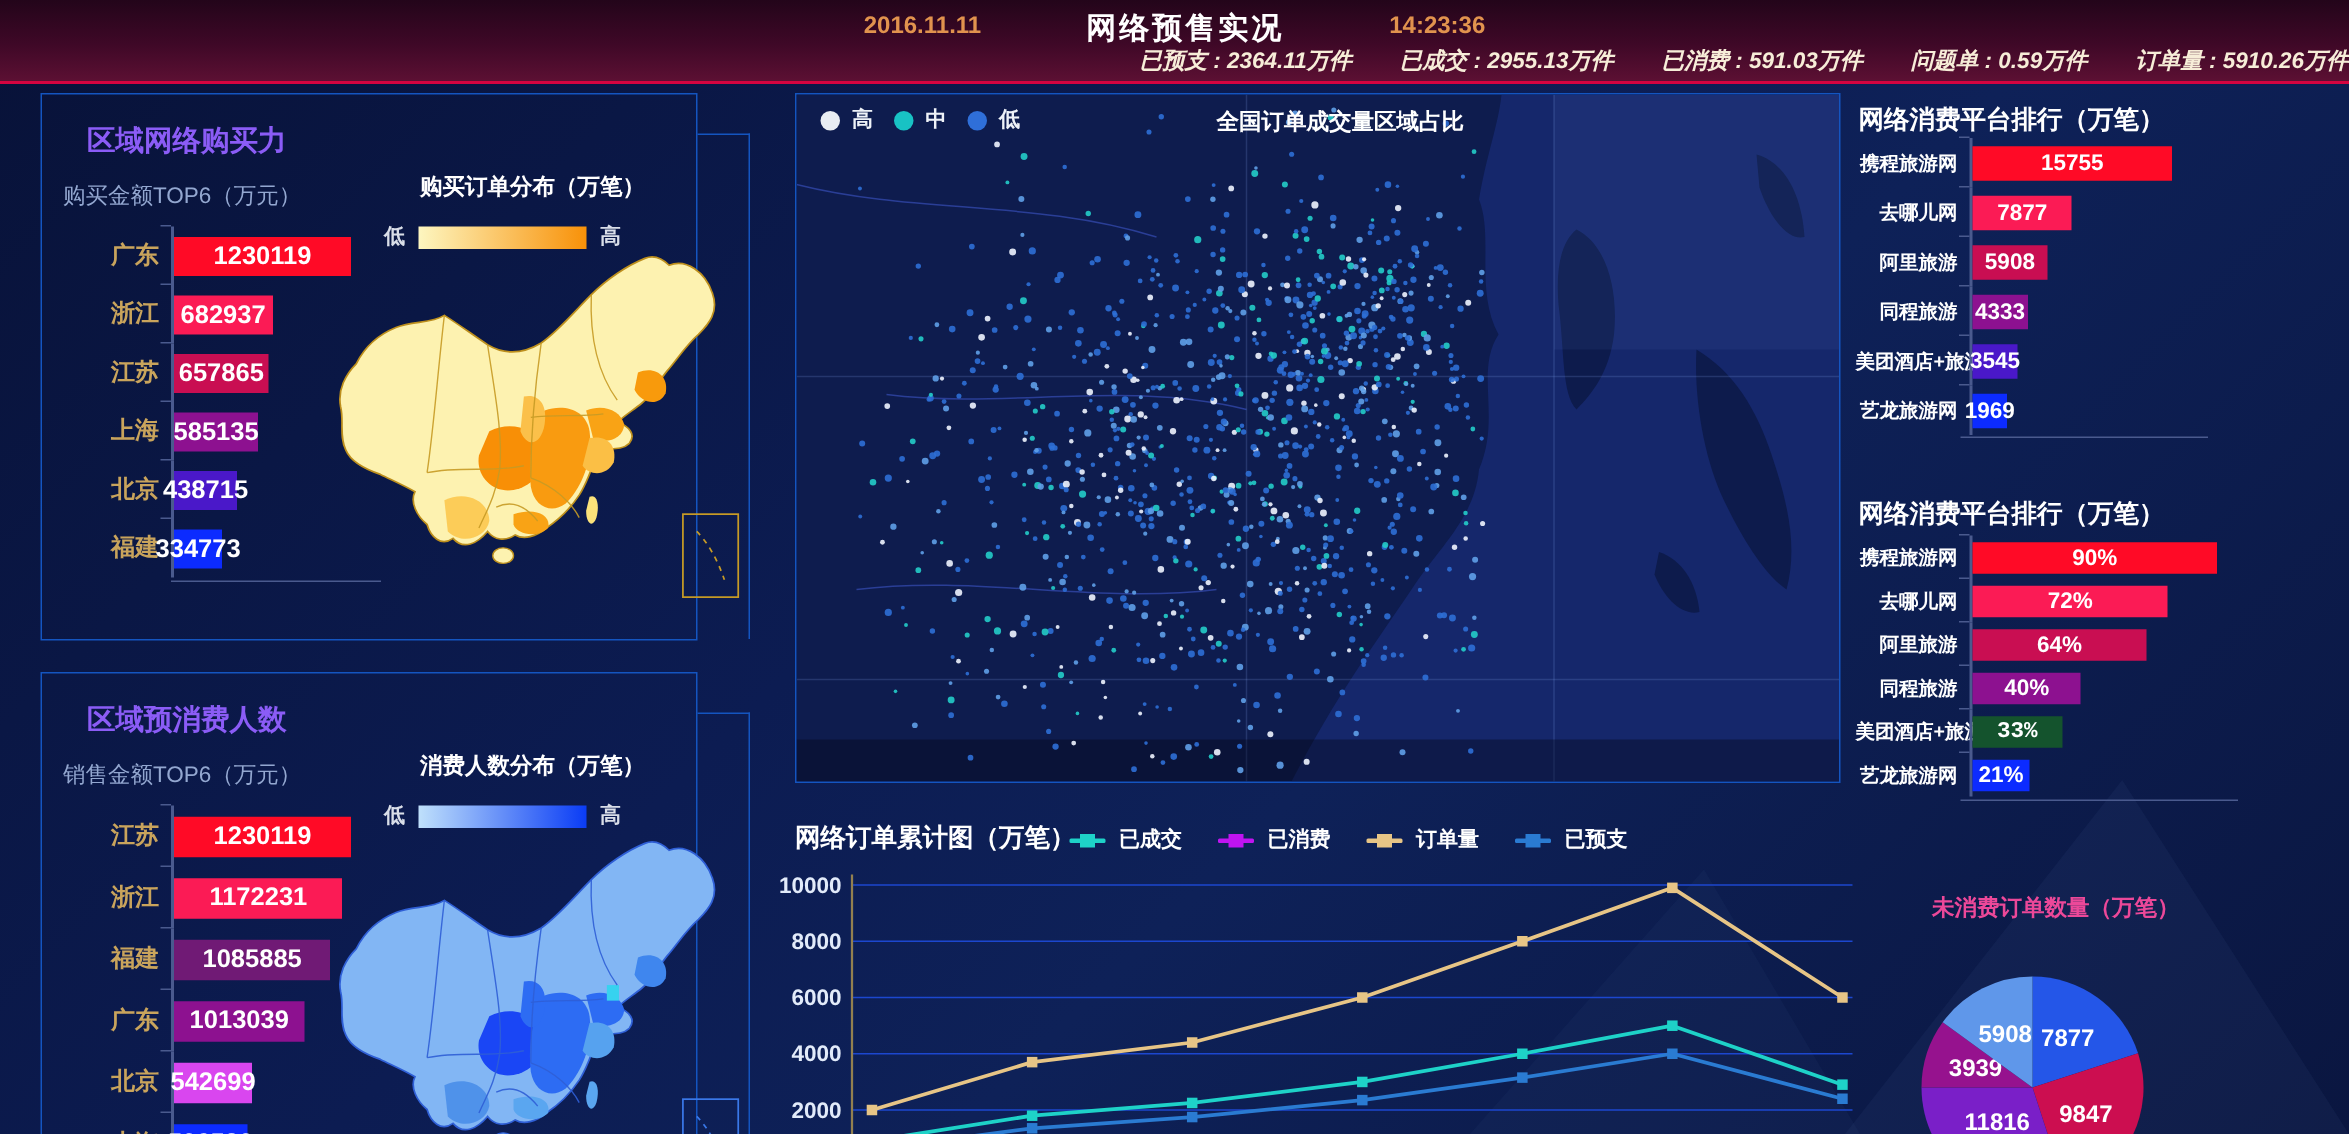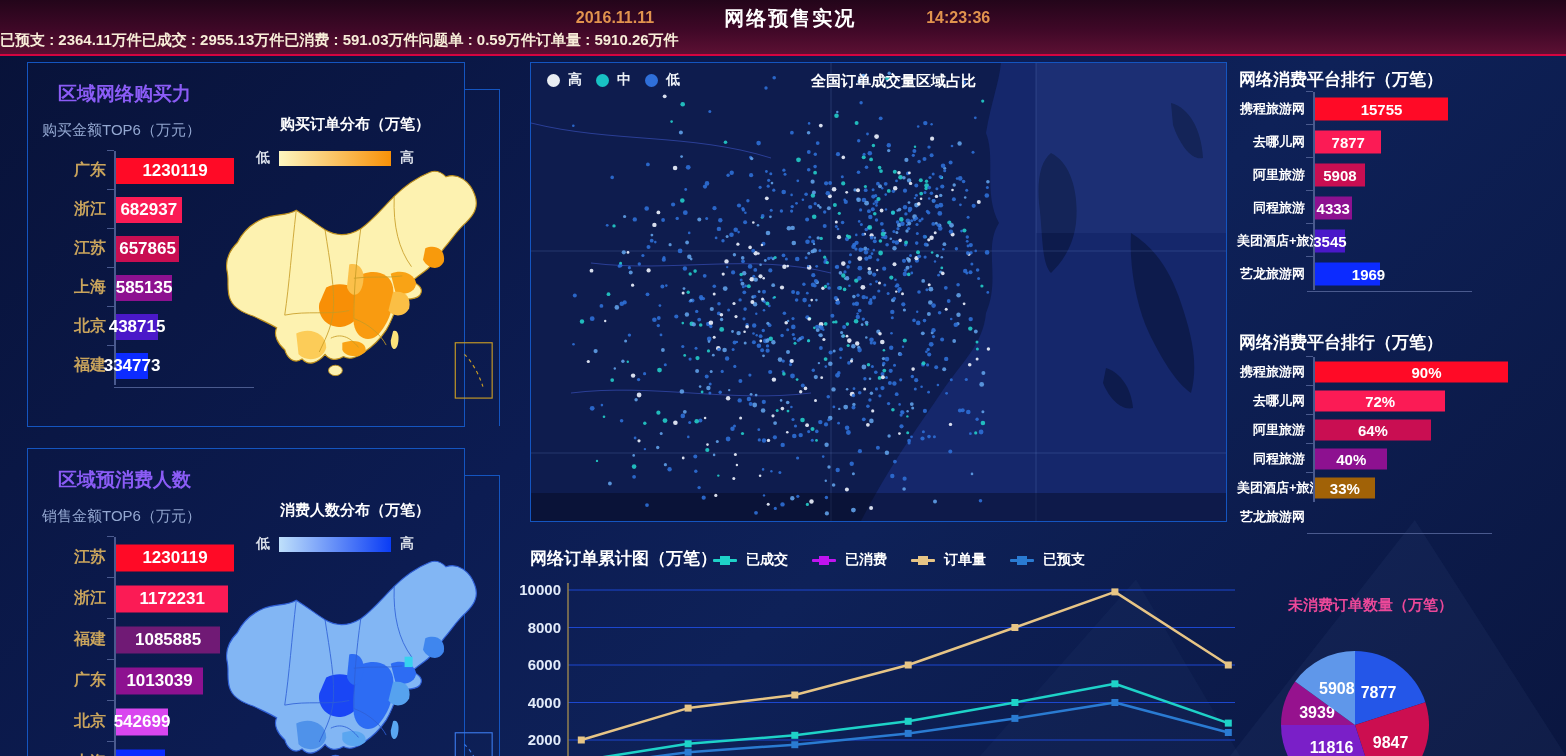--- a/index.html
+++ b/index.html
@@ -11,21 +11,21 @@
   }
   
   .header{
     position:absolute;left:0;top:0;width:1566px;height:54px;
     background:linear-gradient(180deg,#23051a 0%,#3f0827 55%,#5c1033 100%);
     border-bottom:2px solid #d50440;z-index:30;
   }
   .hrow1{display:flex;justify-content:center;align-items:center;gap:70px;padding-top:7px;height:22px;}
   .h-date,.h-time{font-size:16px;font-weight:bold;color:#e1934e;}
   .h-title{font-size:20px;font-weight:bold;color:#fff;letter-spacing:2px;}
-  .hrow2{display:flex;justify-content:flex-start;align-items:center;gap:0;margin-top:2px;}
+  .hrow2{display:flex;justify-content:flex-end;align-items:center;gap:32px;margin-top:2px;font-style:italic;}
   .h-stat{font-size:15px;font-weight:bold;color:#f7edd8;}
   
   .panel{position:absolute;border:1px solid #1455c0;z-index:10;}
   .panel.decor::after{
     content:"";position:absolute;top:26px;right:-36px;bottom:0;width:34px;
     border-top:1px solid #1455c0;border-right:1px solid #1455c0;
   }
   .p-title{position:absolute;left:30px;top:18px;font-size:19px;font-weight:bold;color:#8b5cf6;}
   .p-sub{position:absolute;left:14px;top:58px;font-size:15px;color:#93a7d0;}
   .dist-title{position:absolute;left:212px;top:52px;width:230px;text-align:center;font-size:15px;font-weight:bold;color:#fff;}
@@ -1484,36 +1484,36 @@
         <div class="bar-label">美团酒店+旅游</div>
         <div class="bar-track">
           <div class="bar" style="width: 29.9261px; background: rgb(74, 24, 201); justify-content: center;">
             <span class="bar-val">3545</span>
           </div>
         </div>
       </div>
       <div class="bar-row">
         <div class="bar-label">艺龙旅游网</div>
         <div class="bar-track">
-          <div class="bar" style="width: 23px; background: rgb(12, 43, 255); padding-left: 42px;">
+          <div class="bar" style="width: 23px; background: rgb(12, 43, 255);">
             <span class="bar-val">1969</span>
           </div>
         </div>
       </div>
     </div>
   <div class="baseline" style="left:70px;top:229px;width:165px;"></div>
 </div>
 
 <div class="rsec" style="top:325px;height:215px;">
   <div class="r-title">网络消费平台排行（万笔）</div>
   <div class="bars" style="left:0;top:32px;width:310px;--rowh:29px;--bh:21px;--lw:68px;--lfs:13px;--vfs:15px;--lcol:#ffffff;">
       <div class="bar-row">
         <div class="bar-label">携程旅游网</div>
         <div class="bar-track">
-          <div class="bar" style="width: 163px; background: rgb(255, 10, 38); padding-left: 30px;">
+          <div class="bar" style="width: 163px; background: rgb(255, 10, 38);">
             <span class="bar-val">90%</span>
           </div>
         </div>
       </div>
       <div class="bar-row">
         <div class="bar-label">去哪儿网</div>
         <div class="bar-track">
           <div class="bar" style="width: 130.4px; background: rgb(251, 27, 85);">
             <span class="bar-val">72%</span>
           </div>
@@ -1531,27 +1531,32 @@
         <div class="bar-label">同程旅游</div>
         <div class="bar-track">
           <div class="bar" style="width: 72.4444px; background: rgb(141, 17, 144);">
             <span class="bar-val">40%</span>
           </div>
         </div>
       </div>
       <div class="bar-row">
         <div class="bar-label">美团酒店+旅游</div>
         <div class="bar-track">
-          <div class="bar" style="width: 59.7667px; background: #a16207;">
+          <div class="bar" style="width: 59.7667px; background: #14532d; font-family: Liberation Mono, monospace;">
             <span class="bar-val">33%</span>
           </div>
         </div>
       </div>
       <div class="bar-row">
         <div class="bar-label">艺龙旅游网</div>
+        <div class="bar-track">
+          <div class="bar" style="width: 38.0333px; background: rgb(12, 43, 255);">
+            <span class="bar-val">21%</span>
+          </div>
+        </div>
       </div>
     </div>
   <div class="baseline" style="left:70px;top:208px;width:185px;"></div>
 </div>
 
 <div class="pie-title">未消费订单数量（万笔）</div>
 <svg id="pie-svg" width="150" height="150" viewBox="0 0 150 150" style="position:absolute;left:1280px;top:650px;z-index:10;">
     <path d="M75,75 L75.00,1.00 A74,74 0 0 1 145.38,52.13 Z" fill="#2456e8"></path>
     <text x="98.5" y="47.6" text-anchor="middle" fill="#fff" font-size="16" font-weight="bold" font-family="&quot;Liberation Sans&quot;,sans-serif">7877</text>
     <path d="M75,75 L145.38,52.13 A74,74 0 0 1 97.87,145.38 Z" fill="#cc0e50"></path>

